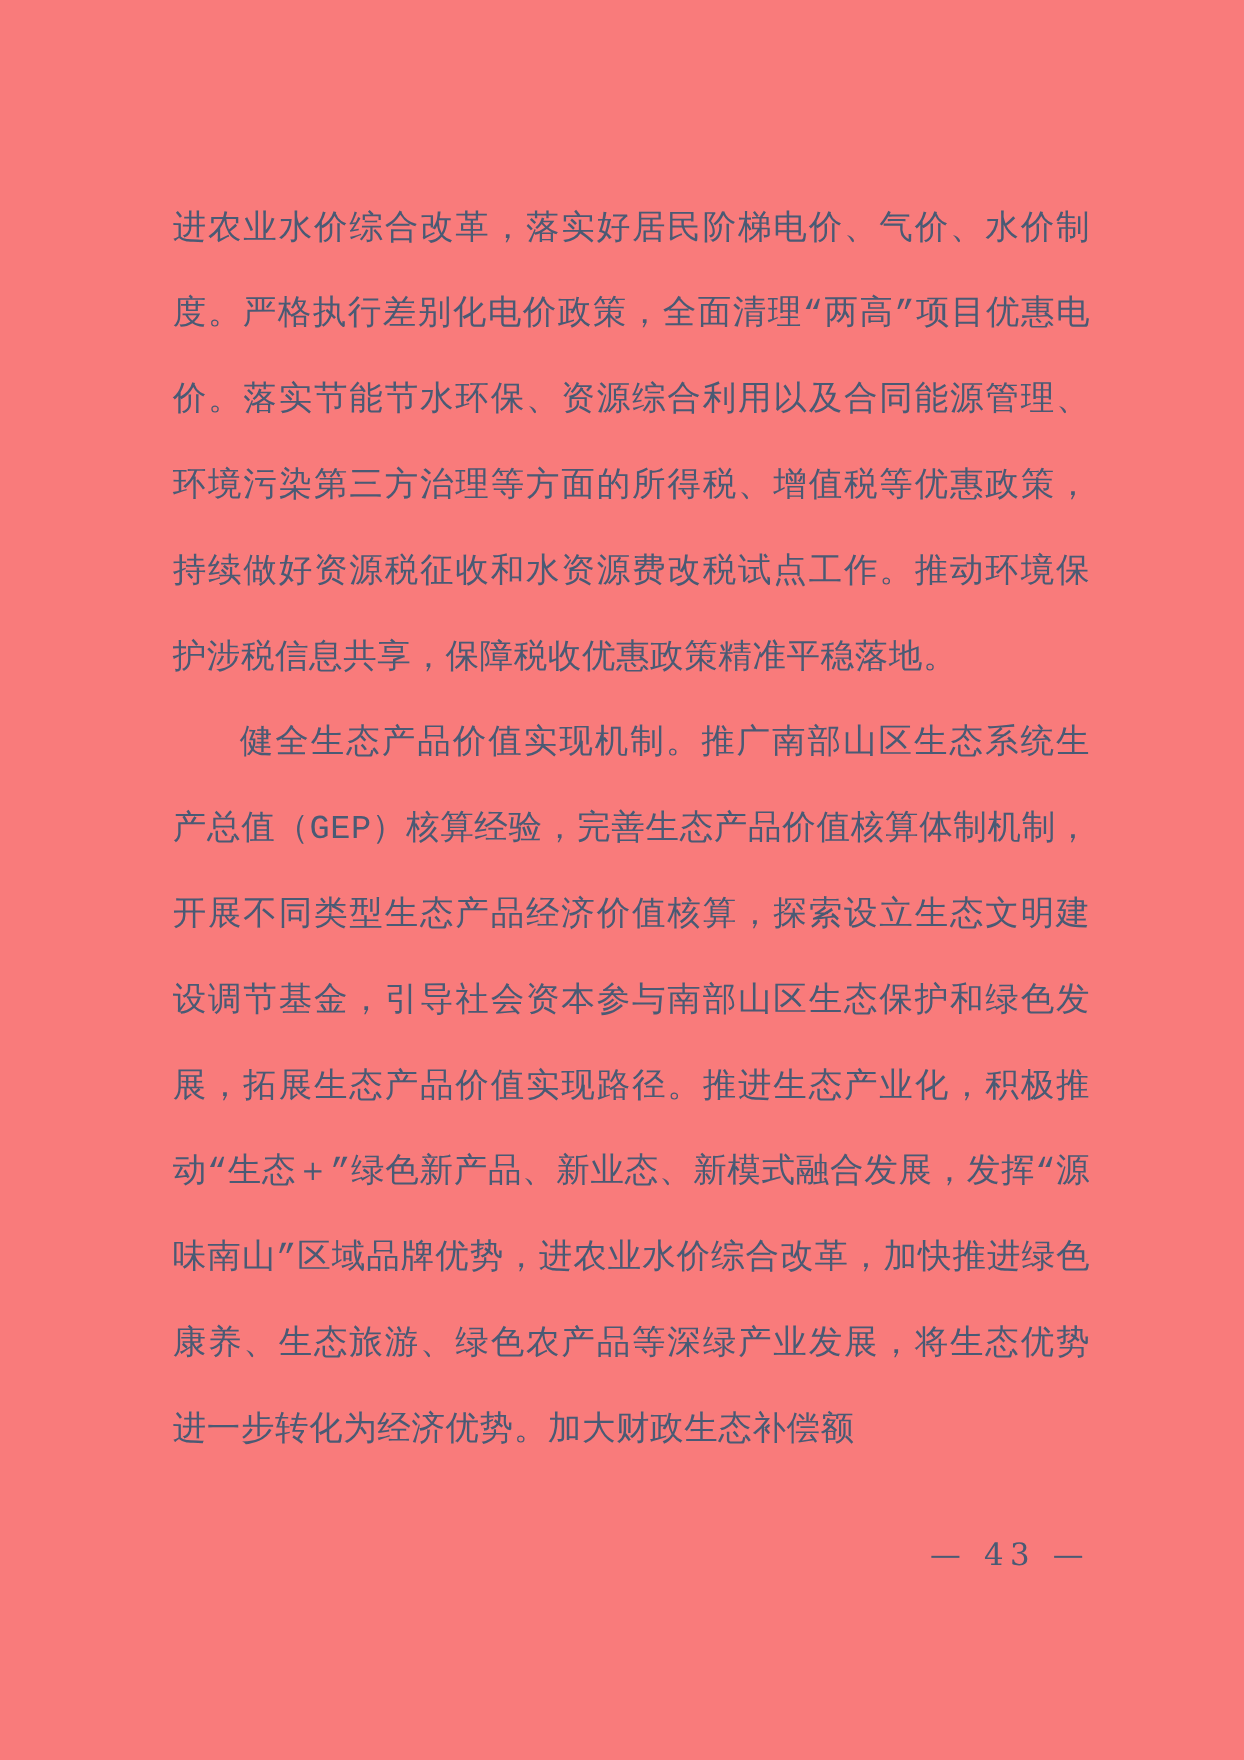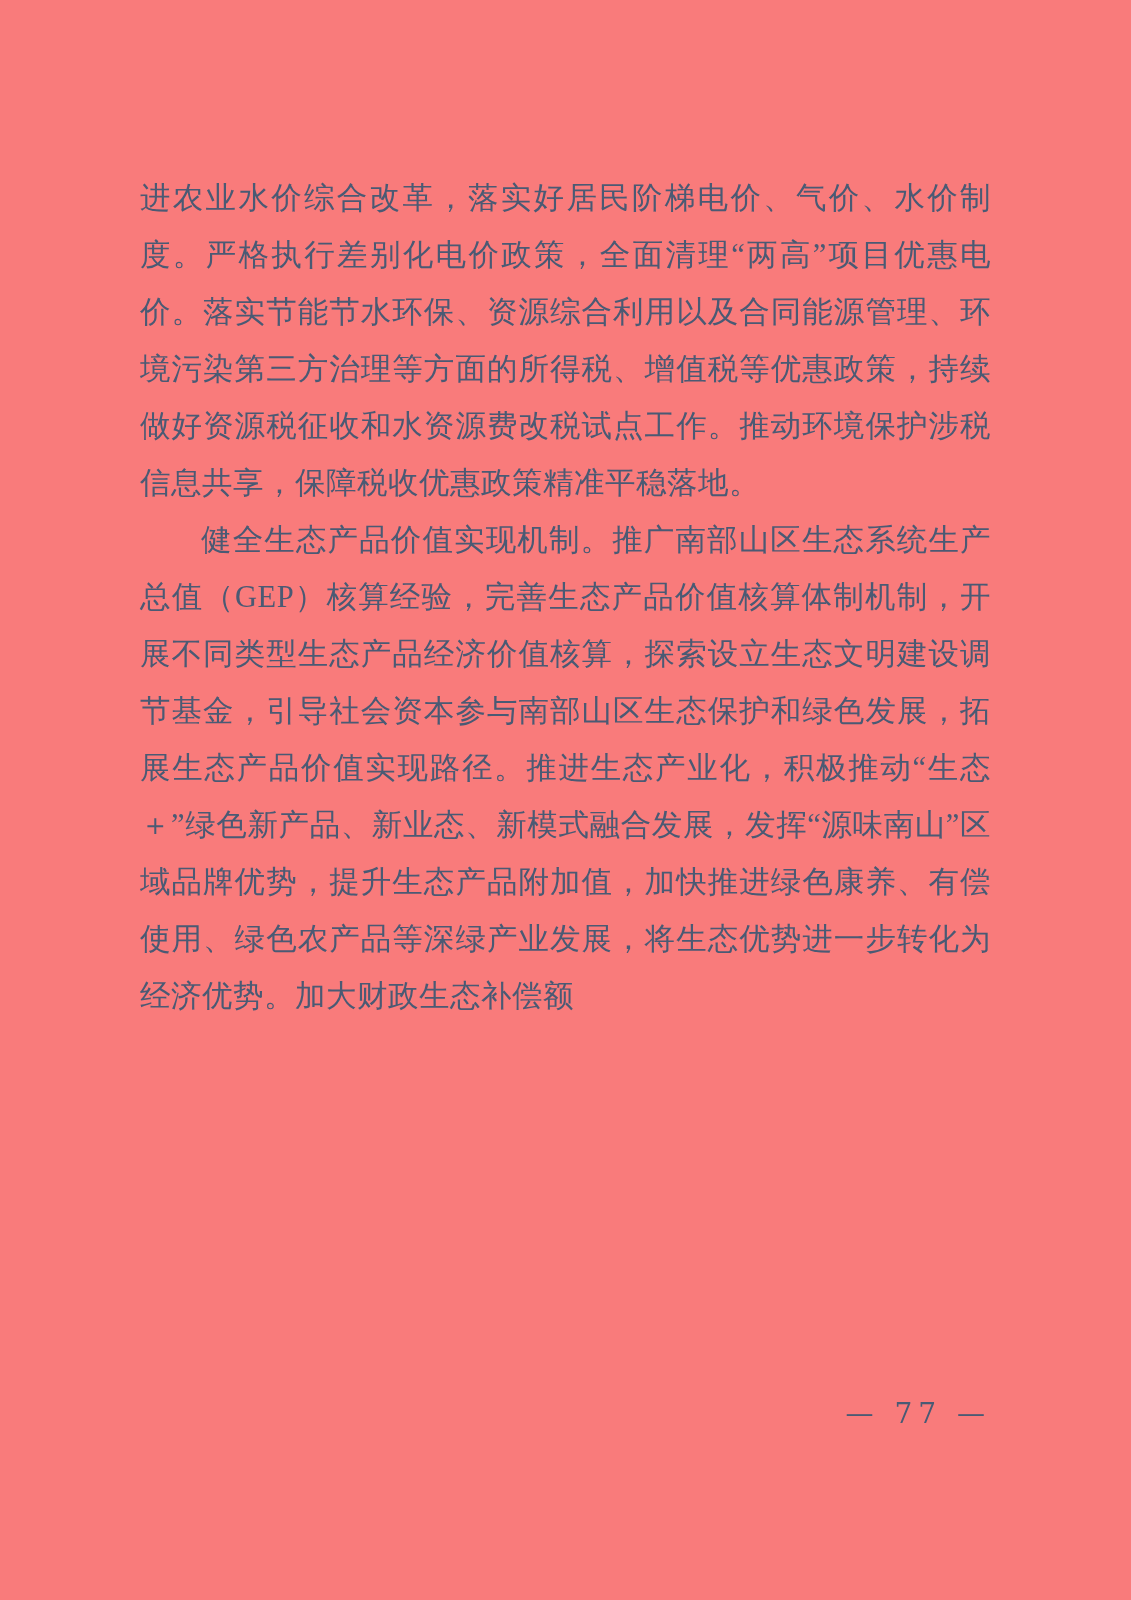--- a/index.html
+++ b/index.html
@@ -15,26 +15,27 @@
   }
   .page {
     position: relative;
     width: 1131px;
     height: 1600px;
     box-sizing: border-box;
     padding: 170px 140px 0 140px;
   }
   .body-text {
     color: #4a5a74;
-    font-family: Liberation Serif, serif;
+    font-family: Liberation Mono, monospace;
     font-size: 30.5px;
-    line-height: 57px;
+    line-height: 78px;
     text-align: justify;
     text-justify: inter-ideograph;
     letter-spacing: 0.5px;
+    margin-left: 17px;
   }
   .para {
     margin: 0;
     text-indent: 0;
   }
   .para + .para {
     margin-top: 0px;
   }
   .indent {
     text-indent: 61px;
@@ -49,16 +50,16 @@
     letter-spacing: 6px;
     white-space: nowrap;
   }
 </style>
 </head>
 <body>
 
 <div class="page">
   <div class="body-text">
     <p class="para">进农业水价综合改革，落实好居民阶梯电价、气价、水价制度。严格执行差别化电价政策，全面清理“两高”项目优惠电价。落实节能节水环保、资源综合利用以及合同能源管理、环境污染第三方治理等方面的所得税、增值税等优惠政策，持续做好资源税征收和水资源费改税试点工作。推动环境保护涉税信息共享，保障税收优惠政策精准平稳落地。</p>
-    <p class="para indent">健全生态产品价值实现机制。推广南部山区生态系统生产总值（GEP）核算经验，完善生态产品价值核算体制机制，开展不同类型生态产品经济价值核算，探索设立生态文明建设调节基金，引导社会资本参与南部山区生态保护和绿色发展，拓展生态产品价值实现路径。推进生态产业化，积极推动“生态＋”绿色新产品、新业态、新模式融合发展，发挥“源味南山”区域品牌优势，提升生态产品附加值，加快推进绿色康养、有偿使用、绿色农产品等深绿产业发展，将生态优势进一步转化为经济优势。加大财政生态补偿额</p>
+    <p class="para indent">健全生态产品价值实现机制。推广南部山区生态系统生产总值（GEP）核算经验，完善生态产品价值核算体制机制，开展不同类型生态产品经济价值核算，探索设立生态文明建设调节基金，引导社会资本参与南部山区生态保护和绿色发展，拓展生态产品价值实现路径。推进生态产业化，积极推动“生态＋”绿色新产品、新业态、新模式融合发展，发挥“源味南山”区域品牌优势，进农业水价综合改革，加快推进绿色康养、生态旅游、绿色农产品等深绿产业发展，将生态优势进一步转化为经济优势。加大财政生态补偿额</p>
   </div>
-  <div class="page-number">—  77  —</div>
+  <div class="page-number">—  43  —</div>
 </div>
 
 </body></html>

